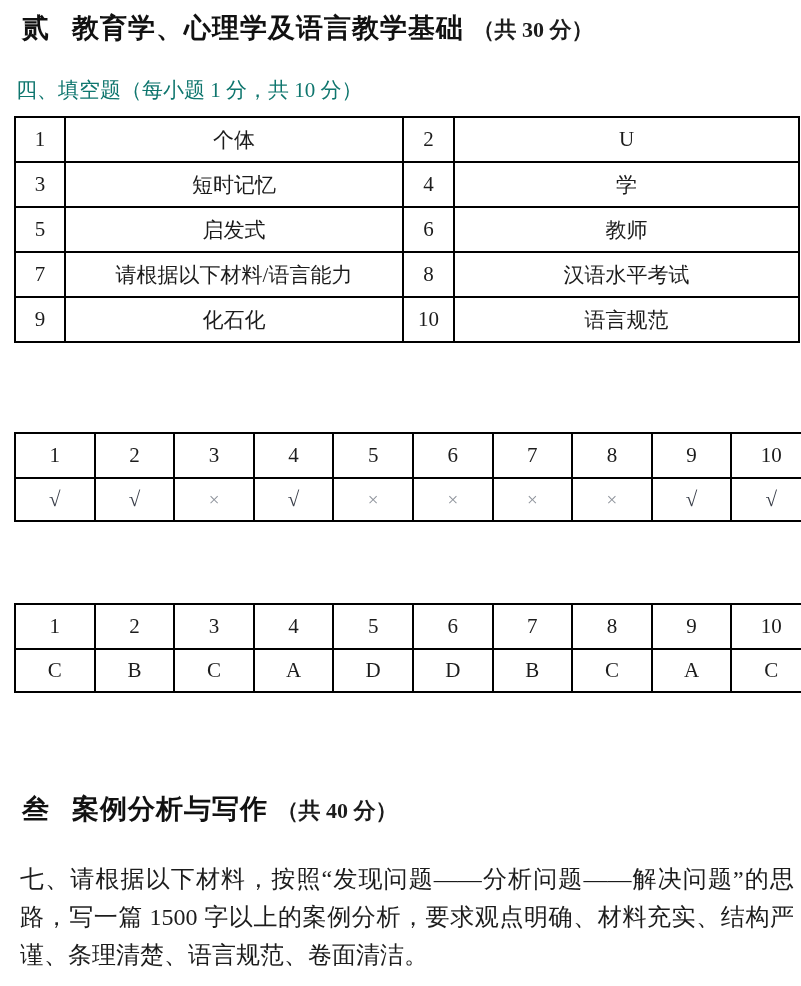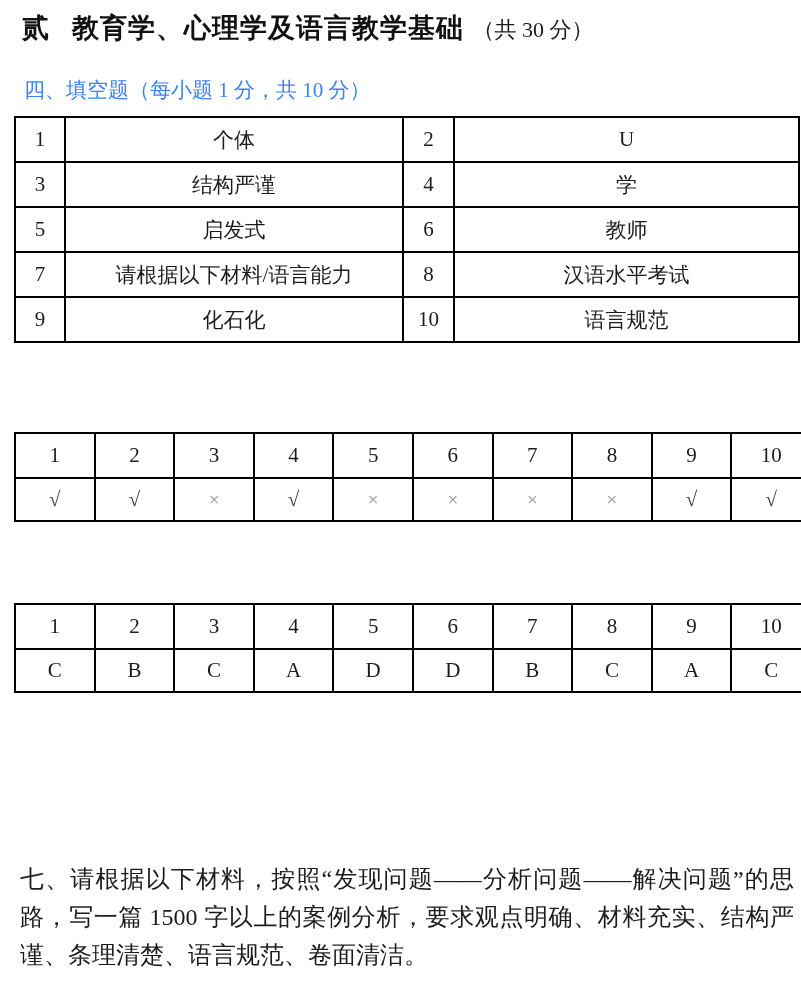--- a/index.html
+++ b/index.html
@@ -14,26 +14,26 @@
   
   .part-heading{
     position:absolute;left:22px;
     font-family:"Liberation Sans","DejaVu Sans",sans-serif;
     font-weight:700;font-size:27px;letter-spacing:1px;
     white-space:nowrap;color:#111111;
   }
   .part-heading .part-label{margin-right:22px;}
   .part-heading .score-note{
     font-family:"Liberation Serif","DejaVu Serif",serif;
-    font-weight:400;font-size:22px;letter-spacing:0;color:#1c1c1c;
+    font-weight:700;font-size:22px;letter-spacing:0;color:#1c1c1c;
   }
   
   .section-heading{
-    position:absolute;left:24px;
-    font-size:21px;white-space:nowrap;color:#3b82f6;
+    position:absolute;left:16px;
+    font-size:21px;white-space:nowrap;color:#0f766e;
   }
   
   table{border-collapse:collapse;table-layout:fixed;}
   .answer-table{position:absolute;left:14px;width:776px;}
   .answer-table td{
     border:2px solid #000000;
     text-align:center;vertical-align:middle;
     font-size:21px;padding:0;
   }
   .num-cell{font-size:22px;}
@@ -71,21 +71,21 @@
   <table class="answer-table" id="fill-blank-table" style="top:116px;">
     <tbody>
       <tr>
         <td class="num-cell col-n1">1</td>
         <td class="col-a1">个体</td>
         <td class="num-cell col-n2">2</td>
         <td class="col-a2">U</td>
       </tr>
       <tr>
         <td class="num-cell">3</td>
-        <td>结构严谨</td>
+        <td>短时记忆</td>
         <td class="num-cell">4</td>
         <td>学</td>
       </tr>
       <tr>
         <td class="num-cell">5</td>
         <td>启发式</td>
         <td class="num-cell">6</td>
         <td>教师</td>
       </tr>
       <tr>
@@ -156,16 +156,20 @@
         <td class="mc">D</td>
         <td class="mc">D</td>
         <td class="mc">B</td>
         <td class="mc">C</td>
         <td class="mc">A</td>
         <td class="mc">C</td>
       </tr>
     </tbody>
   </table>
 
+  <div class="part-heading" style="top:791px;">
+    <span class="part-label">叁</span><span>案例分析与写作</span>
+    <span class="score-note">（共 40 分）</span>
+  </div>
 
   <p class="question-para">七、请根据以下材料，按照“发现问题——分析问题——解决问题”的思路，写一篇 1500 字以上的案例分析，要求观点明确、材料充实、结构严谨、条理清楚、语言规范、卷面清洁。</p>
 
 </div>
 
 </body></html>

